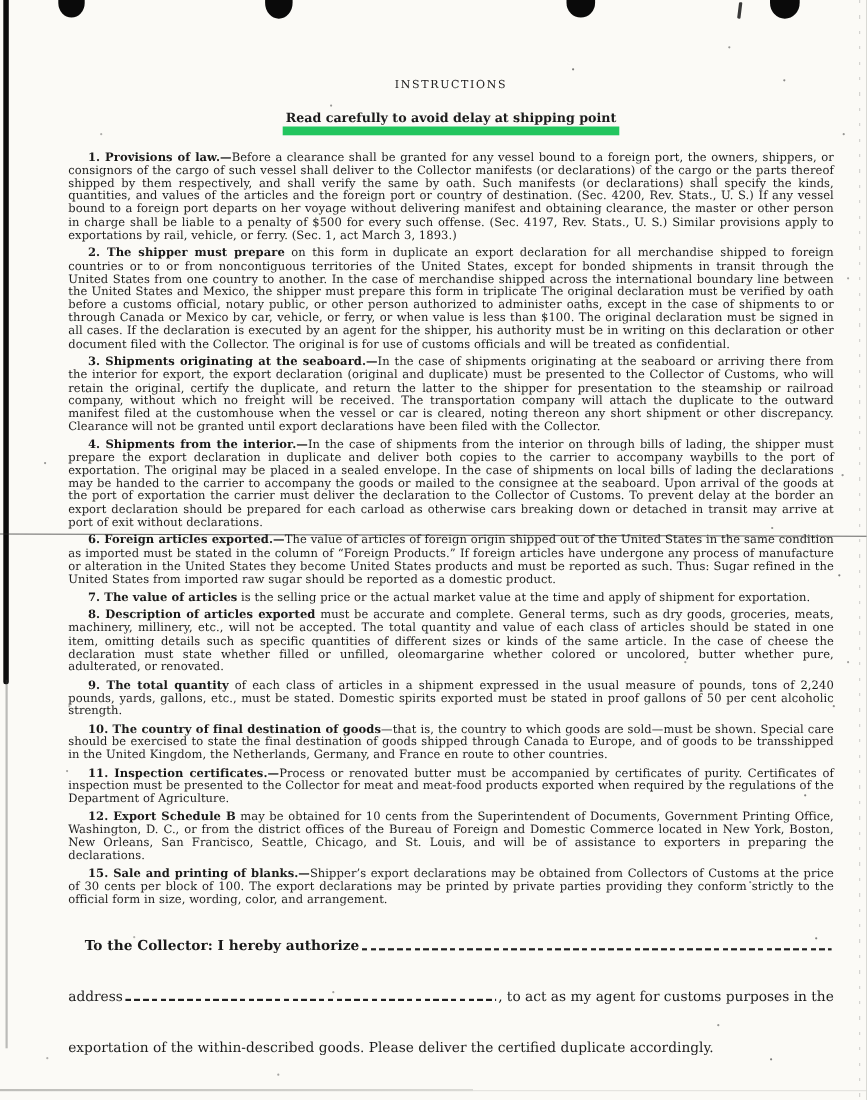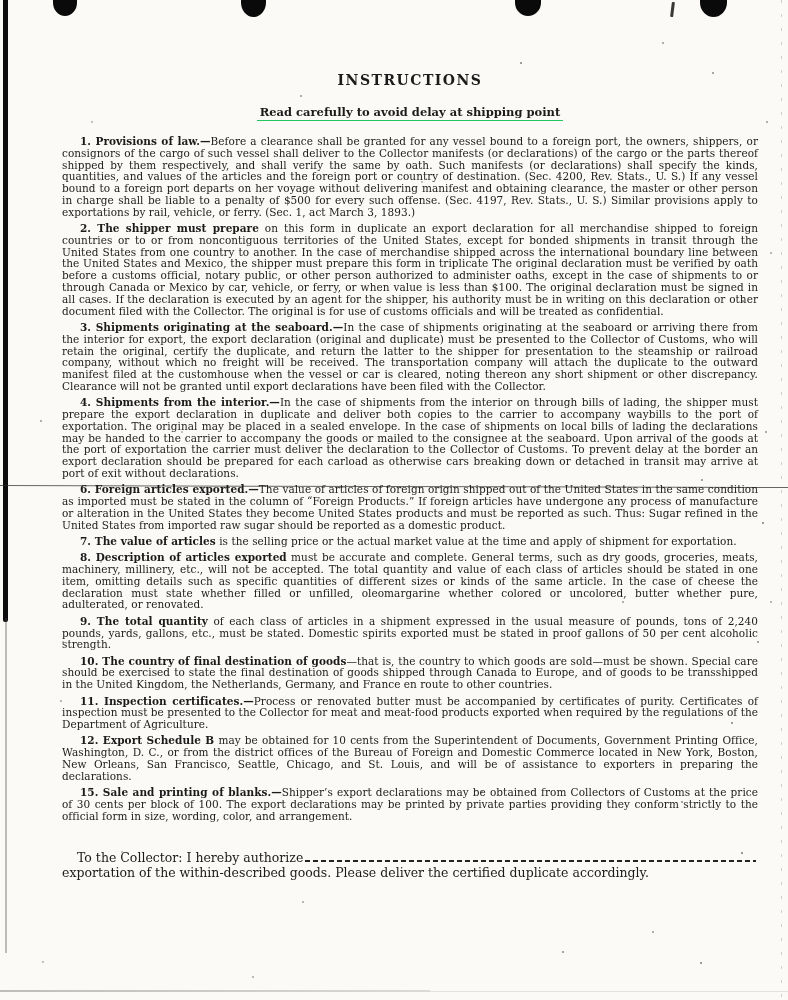--- a/index.html
+++ b/index.html
@@ -32,34 +32,34 @@
       741px 852px 0 rgba(0,0,0,.5), 302px 901px 0 rgba(0,0,0,.35), 562px 951px 0 rgba(0,0,0,.45),
       700px 962px 0 rgba(0,0,0,.5), 652px 931px 0 rgba(0,0,0,.4), 766px 121px 0 rgba(0,0,0,.4),
       770px 252px 0 rgba(0,0,0,.35), 765px 431px 0 rgba(0,0,0,.4), 770px 601px 0 rgba(0,0,0,.35),
       42px 961px 0 rgba(0,0,0,.3), 252px 976px 0 rgba(0,0,0,.35), 91px 121px 0 rgba(0,0,0,.3),
       421px 181px 0 rgba(0,0,0,.3), 561px 252px 0 rgba(0,0,0,.35), 661px 352px 0 rgba(0,0,0,.4),
       62px 641px 0 rgba(0,0,0,.3), 181px 431px 0 rgba(0,0,0,.3), 712px 72px 0 rgba(0,0,0,.45),
       662px 42px 0 rgba(0,0,0,.4);
   }
   
   .content{position:absolute;left:62px;top:0;width:696px;}
-  .title{margin-top:72px;text-align:center;font-size:14px;font-weight:bold;letter-spacing:1.5px;}
+  .title{margin-top:72px;text-align:center;font-size:10px;font-weight:normal;letter-spacing:1.5px;}
   .subtitle-wrap{margin-top:13px;text-align:center;}
-  .subtitle{display:inline-block;font-size:11.5px;font-weight:bold;border-bottom:1px solid #22c55e;padding:0 3px 1px;}
+  .subtitle{display:inline-block;font-size:11.5px;font-weight:bold;border-bottom:8px solid #22c55e;padding:0 3px 1px;}
   .paras{margin-top:15px;}
   .para{margin:0 0 4.5px;font-size:10.5px;line-height:11.8px;text-align:justify;text-indent:18px;letter-spacing:.05px;}
   .b{font-weight:bold;}
   .i{}
   
   .auth{font-size:12.5px;}
   .auth-row{display:flex;align-items:flex-end;}
   .blank{flex:1;height:2px;margin:0 2px 3px;background:repeating-linear-gradient(90deg,#232323 0 5px,transparent 5px 8px);}
-  .auth-line1{margin-top:27px;padding-left:15px;font-weight:normal;}
+  .auth-line1{margin-top:27px;padding-left:15px;font-weight:bold;}
   .auth-line2{margin-top:31px;}
-  .auth-line3{}
+  .auth-line3{margin-top:31px;}
   .nowrap{white-space:nowrap;}
 </style>
 </head>
 <body>
 
 <div class="page">
 
   <div class="left-bar"></div>
   <div class="left-bar-tail"></div>
   <div class="punch-hole hole-1"></div>
@@ -93,17 +93,22 @@
       <p class="para"><span class="b">11. Inspection certificates.—</span><span>Process or renovated butter must be accompanied by certificates of purity. Certificates of inspection must be presented to the Collector for meat and meat-food products exported when required by the regulations of the Department of Agriculture.</span></p>
       <p class="para"><span class="b">12. Export Schedule B</span><span> may be obtained for 10 cents from the Superintendent of Documents, Government Printing Office, Washington, D. C., or from the district offices of the Bureau of Foreign and Domestic Commerce located in New York, Boston, New Orleans, San Francisco, Seattle, Chicago, and St. Louis, and will be of assistance to exporters in preparing the declarations.</span></p>
       <p class="para"><span class="b">15. Sale and printing of blanks.—</span><span>Shipper’s export declarations may be obtained from Collectors of Customs at the price of 30 cents per block of 100. The export declarations may be printed by private parties providing they conform strictly to the official form in size, wording, color, and arrangement.</span></p>
     </div>
 
     <div class="auth">
       <div class="auth-row auth-line1">
         <span class="nowrap">To the Collector: I hereby authorize</span>
         <span class="blank"></span>
       </div>
+      <div class="auth-row auth-line2">
+        <span class="nowrap">address</span>
+        <span class="blank"></span>
+        <span class="nowrap">, to act as my agent for customs purposes in the</span>
+      </div>
       <div class="auth-line3">exportation of the within-described goods.  Please deliver the certified duplicate accordingly.</div>
     </div>
 
   </div>
 </div>
 
 </body></html>

